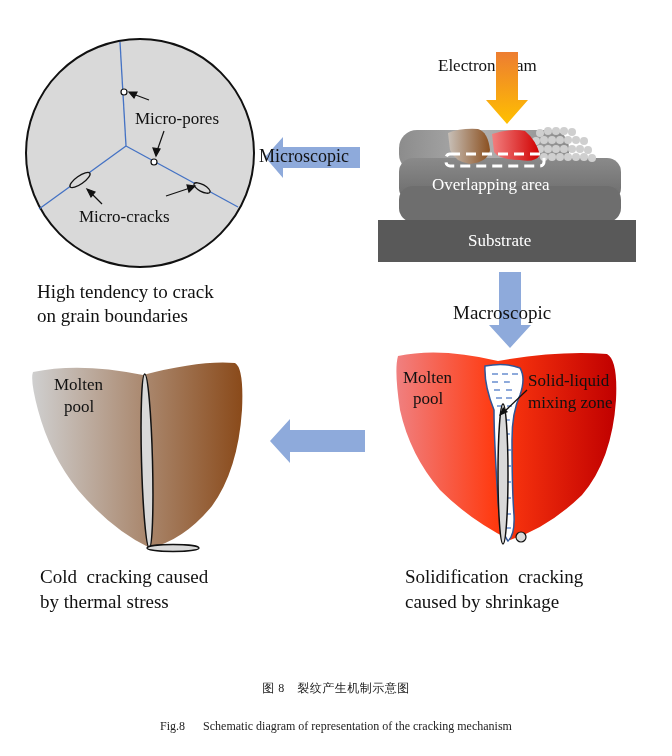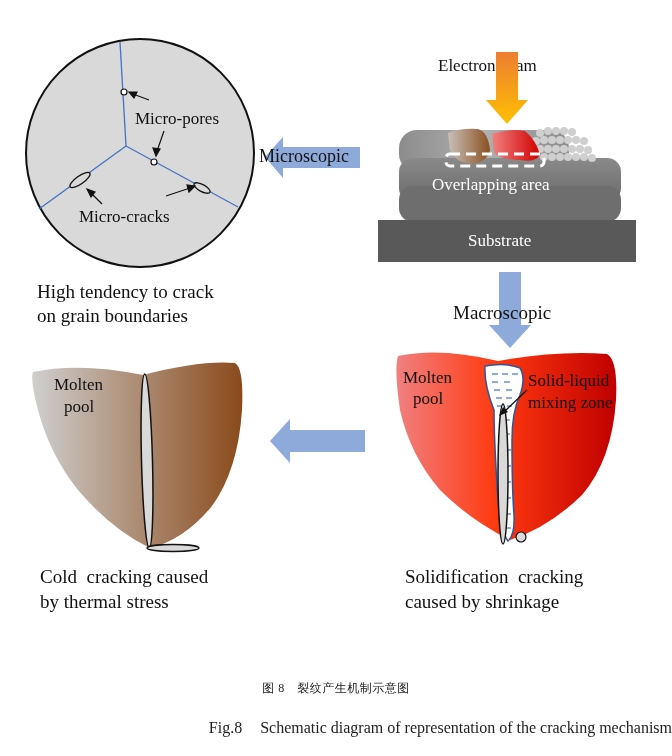--- a/index.html
+++ b/index.html
@@ -3,21 +3,21 @@
 <meta charset="utf-8">
 <style>
   html, body { margin: 0; padding: 0; background: #ffffff; }
   body { width: 672px; height: 756px; position: relative; overflow: hidden;
          font-family: "Liberation Serif", "DejaVu Serif", serif; color: #111; }
   #diagram { position: absolute; left: 0; top: 0; width: 672px; height: 756px; }
   .lbl { font-family: "Liberation Serif", "DejaVu Serif", serif; fill: #111; }
   .caption { position: absolute; left: 0; width: 672px; text-align: center;
              font-family: "Liberation Serif", "DejaVu Serif", serif; color: #222; }
   .cap-cn { top: 680px; font-size: 12px; letter-spacing: 0.5px; }
-  .cap-en { top: 719px; font-size: 16px; text-align: right; }
+  .cap-en { top: 719px; font-size: 12px; }
   .cap-en span.gap { display: inline-block; width: 18px; }
 </style>
 </head>
 <body>
 
 <svg id="diagram" width="672" height="756" viewBox="0 0 672 756" xmlns="http://www.w3.org/2000/svg">
   <defs>
     <linearGradient id="beamGrad" x1="0" y1="0" x2="0" y2="1">
       <stop offset="0" stop-color="#ed7d31"></stop>
       <stop offset="1" stop-color="#ffc000"></stop>

